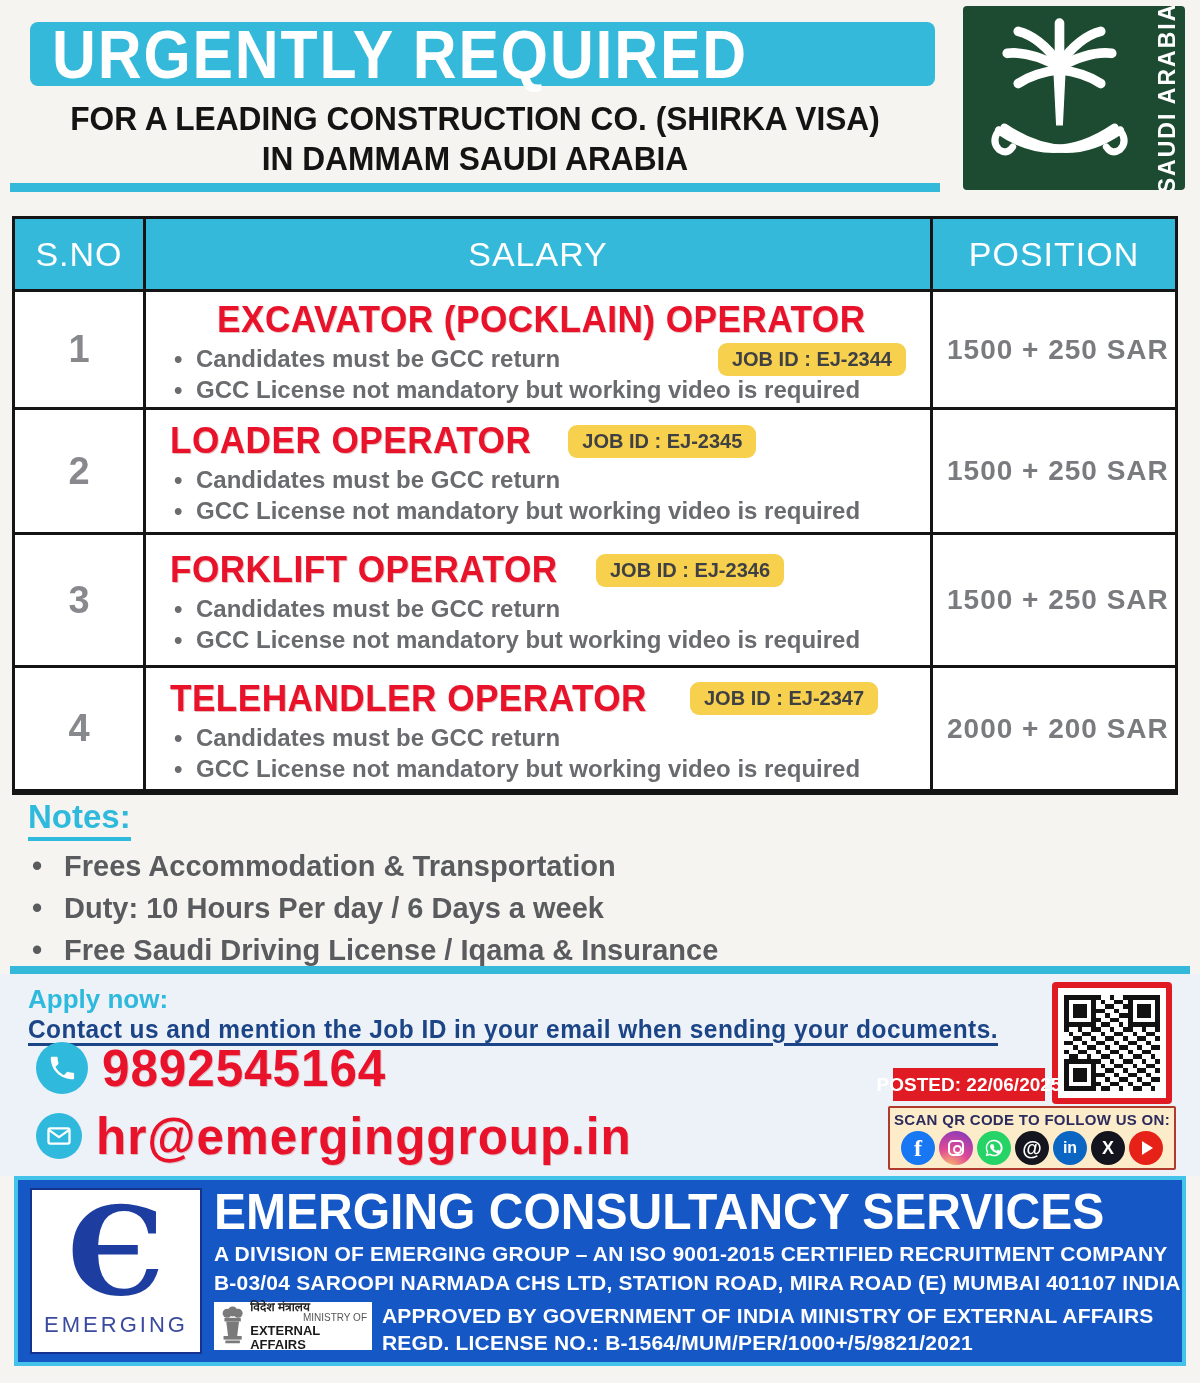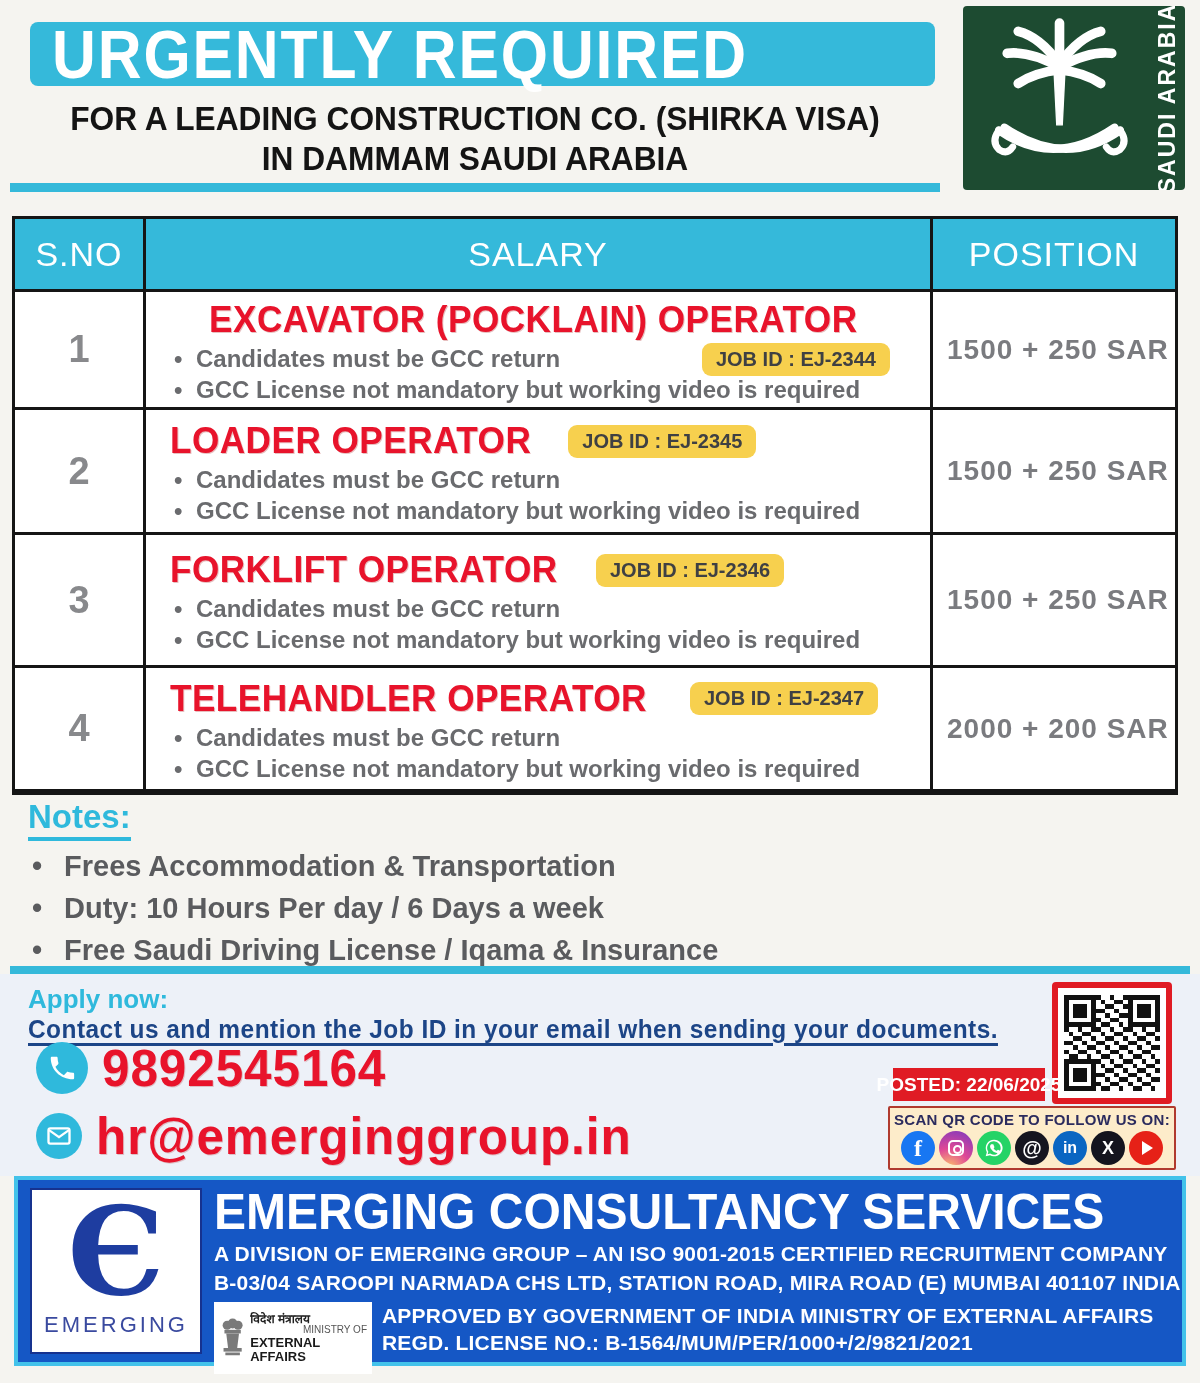--- a/index.html
+++ b/index.html
@@ -48,21 +48,21 @@
     grid-template-rows:70px 115px 122px 130px 121px;
     gap:3px; background:#151515; border:3px solid #151515;
   }
   .th {
     background:#35b9da; color:#fff; display:flex; align-items:center; justify-content:center;
     font-size:34px; font-weight:normal; letter-spacing:1px;
   }
   .td { background:#fff; }
   .td-sno { display:flex; align-items:center; justify-content:center;
     color:#88898c; font-size:38px; font-weight:bold; }
-  .td-pos { padding:8px 34px 4px 24px; display:flex; flex-direction:column; justify-content:center; }
+  .td-pos { padding:8px 18px 4px 24px; display:flex; flex-direction:column; justify-content:center; }
   .pos-head { display:flex; align-items:center; gap:18px; }
   .pos-head.centered { justify-content:center; }
   .pos-title {
     color:#e8132b; font-weight:bold; font-size:37px; letter-spacing:0.5px;
     transform:scaleX(0.95); transform-origin:left center; white-space:nowrap;
     text-shadow:1px 1px 0 rgba(160,0,0,0.25);
   }
   .pos-head.centered .pos-title { transform-origin:center; }
   .job-badge {
     background:#f7d04e; color:#3f4043; font-weight:bold; font-size:20px;
@@ -158,21 +158,21 @@
   #footer-content { position:absolute; left:196px; top:0; right:8px; }
   #company-title {
     color:#fff; font-weight:bold; font-size:49px; letter-spacing:0px; white-space:nowrap;
     transform:scaleX(0.98) scaleY(1.02); transform-origin:left top; margin-top:4px; line-height:54px;
   }
   .footer-line { color:#fff; font-weight:bold; font-size:21px; white-space:nowrap; letter-spacing:0.2px; }
   #division-line { margin-top:4px; }
   #address-line  { margin-top:5px; }
   #footer-bottom { display:flex; margin-top:7px; align-items:stretch; gap:10px; }
   #mea-box {
-    background:#fff; width:158px; height:72px; display:flex; align-items:center;
+    background:#fff; width:158px; height:48px; display:flex; align-items:center;
     padding:3px 5px; gap:4px; flex:0 0 auto;
   }
   #mea-text { display:flex; flex-direction:column; line-height:1.05; }
   #mea-hindi { color:#222; font-size:12px; font-weight:bold; }
   #mea-line1 { color:#555; font-size:10px;text-align:right; }
   #mea-line2 { color:#1a1a1a; font-size:13px; font-weight:bold; }
   #approved-block .footer-line { line-height:27px; }
 </style>
 </head>
 <body>
@@ -494,19 +494,19 @@
             </g>
           </svg>
           <div id="mea-text">
             <span id="mea-hindi">विदेश मंत्रालय</span>
             <span id="mea-line1">MINISTRY OF</span>
             <span id="mea-line2">EXTERNAL AFFAIRS</span>
           </div>
         </div>
         <div id="approved-block">
           <div class="footer-line">APPROVED BY GOVERNMENT OF INDIA MINISTRY OF EXTERNAL AFFAIRS</div>
-          <div class="footer-line">REGD. LICENSE NO.:  B-1564/MUM/PER/1000+/2/9821/2021</div>
+          <div class="footer-line">REGD. LICENSE NO.:  B-1564/MUM/PER/1000+/5/9821/2021</div>
         </div>
       </div>
     </div>
   </div>
 
 </div>
 
 </body></html>

